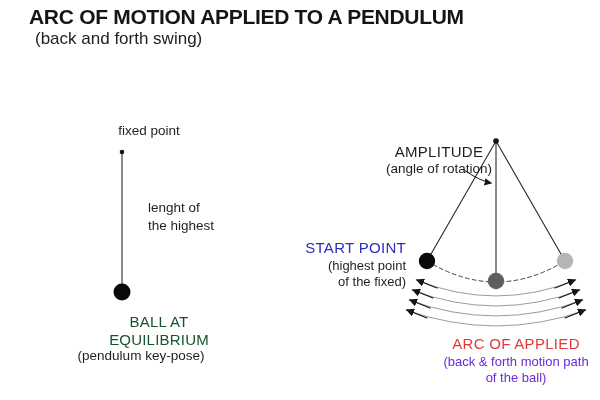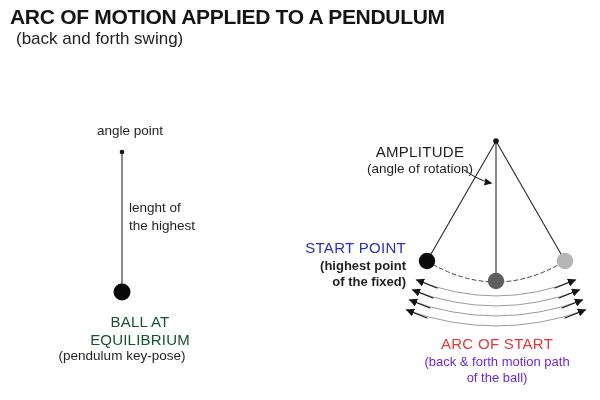--- a/index.html
+++ b/index.html
@@ -1,35 +1,35 @@
 <!DOCTYPE html>
 <html><head>
 <meta charset="utf-8">
 <style>
   html,body{margin:0;padding:0;background:#ffffff;}
   .canvas{
     position:relative;width:600px;height:400px;background:#ffffff;overflow:hidden;
     font-family:"Liberation Sans",sans-serif;color:#1f1f1f;
   }
   .canvas svg{position:absolute;left:0;top:0;}
-  .lbl{position:absolute;white-space:nowrap;}
+  .lbl{position:absolute;white-space:nowrap;margin-left:19px;}
   .title{
     left:10px;top:5px;font-size:21px;font-weight:bold;letter-spacing:-0.3px;color:#151515;
   }
   .subtitle{left:16px;top:29px;font-size:17px;color:#222;}
   .fixed-point{left:130px;top:123px;transform:translateX(-50%);font-size:13.5px;}
   .length-lbl{left:129px;top:199px;font-size:13.5px;line-height:1.3;white-space:normal;width:110px;}
   .equi{left:140px;top:313px;transform:translateX(-50%);text-align:center;font-size:15px;
         color:#14532d;line-height:1.2;letter-spacing:0.2px;}
   .resting{left:122px;top:348px;transform:translateX(-50%);font-size:13.5px;text-align:center;}
   .amp{left:420px;top:143px;transform:translateX(-50%);font-size:15px;text-align:center;letter-spacing:0.3px;}
   .amp-sub{left:420px;top:161px;transform:translateX(-50%);font-size:13.5px;text-align:center;}
   .startpt{right:194px;top:239px;text-align:right;line-height:1.25;}
   .startpt .b{font-size:15px;color:#2d2dc2;letter-spacing:0.3px;}
-  .startpt .s{font-size:13px;color:#1f1f1f;font-weight:bold;}
+  .startpt .s{font-size:13px;color:#1f1f1f;}
   .arcmotion{left:497px;top:335px;transform:translateX(-50%);text-align:center;line-height:1.25;}
   .arcmotion .r{font-size:15px;color:#e23a3a;letter-spacing:0.3px;}
   .arcmotion .s{font-size:13px;color:#6d28d9;}
 </style>
 </head>
 <body>
 
 <div class="canvas">
 
   <svg width="600" height="400" viewBox="0 0 600 400">
@@ -74,39 +74,39 @@
         <path d="M562,308 L582,300" stroke="#151515" stroke-width="1.1" marker-end="url(#ah)"></path>
         <path d="M427,318 L407,310" stroke="#151515" stroke-width="1.1" marker-end="url(#ah)"></path>
         <path d="M565,318 L585,310" stroke="#151515" stroke-width="1.1" marker-end="url(#ah)"></path>
       </g>
     </g>
   </svg>
 
   <div class="lbl title">ARC OF MOTION APPLIED TO A PENDULUM</div>
   <div class="lbl subtitle">(back and forth swing)</div>
 
-  <div class="lbl fixed-point">angle point</div>
+  <div class="lbl fixed-point">fixed point</div>
   <div class="lbl length-lbl">
     <div>lenght of</div>
     <div>the highest</div>
   </div>
   <div class="lbl equi">
     <div>BALL AT</div>
     <div>EQUILIBRIUM</div>
   </div>
   <div class="lbl resting">(pendulum key-pose)</div>
 
   <div class="lbl amp">AMPLITUDE</div>
   <div class="lbl amp-sub">(angle of rotation)</div>
 
   <div class="lbl startpt">
     <div class="b">START POINT</div>
     <div class="s">(highest point</div>
     <div class="s">of the fixed)</div>
   </div>
 
   <div class="lbl arcmotion">
-    <div class="r">ARC OF START</div>
+    <div class="r">ARC OF APPLIED</div>
     <div class="s">(back &amp; forth motion path</div>
     <div class="s">of the ball)</div>
   </div>
 
 </div>
 
 </body></html>

